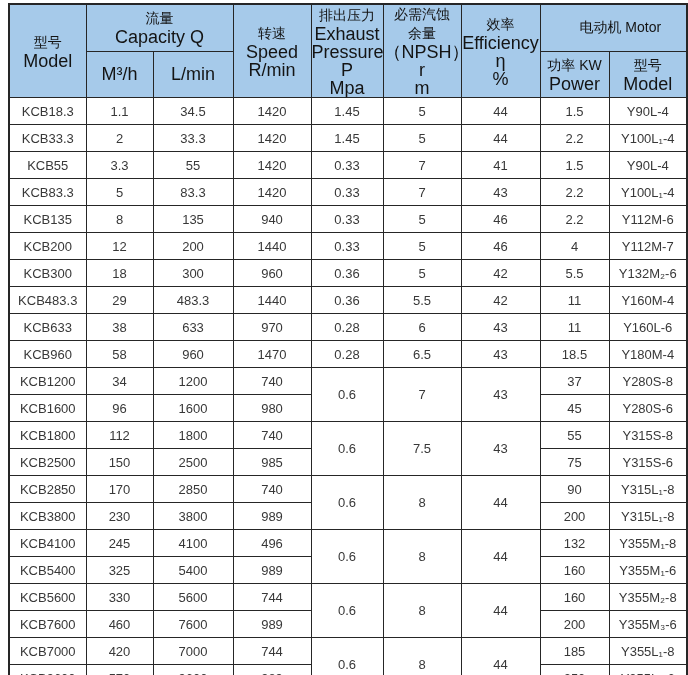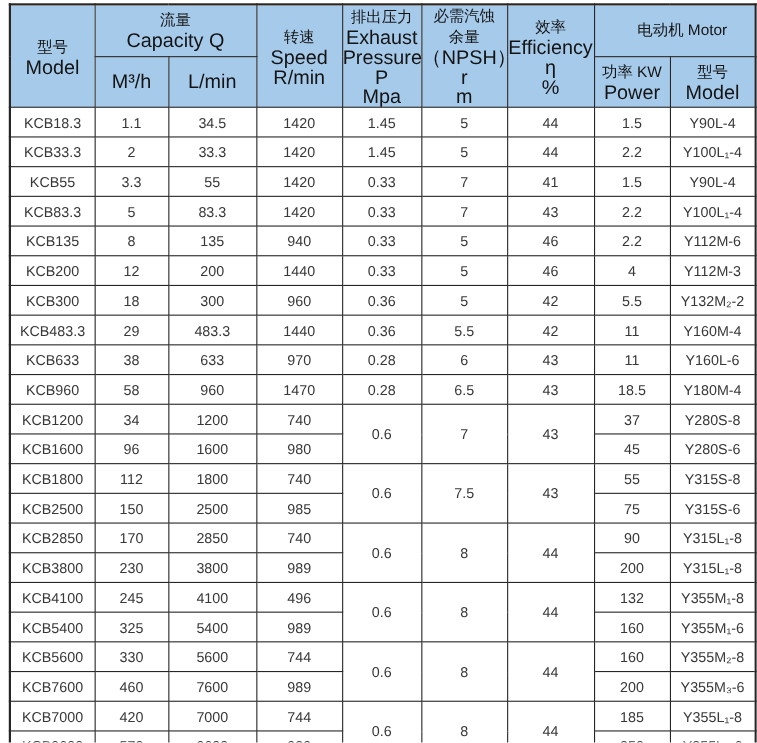--- a/index.html
+++ b/index.html
@@ -157,32 +157,32 @@
         </tr>
         <tr>
           <td>KCB200</td>
           <td>12</td>
           <td>200</td>
           <td>1440</td>
           <td>0.33</td>
           <td>5</td>
           <td>46</td>
           <td>4</td>
-          <td>Y112M-3</td>
+          <td>Y112M-7</td>
         </tr>
         <tr>
           <td>KCB300</td>
           <td>18</td>
           <td>300</td>
           <td>960</td>
           <td>0.36</td>
           <td>5</td>
           <td>42</td>
           <td>5.5</td>
-          <td>Y132M₂-2</td>
+          <td>Y132M₂-6</td>
         </tr>
         <tr>
           <td>KCB483.3</td>
           <td>29</td>
           <td>483.3</td>
           <td>1440</td>
           <td>0.36</td>
           <td>5.5</td>
           <td>42</td>
           <td>11</td>

